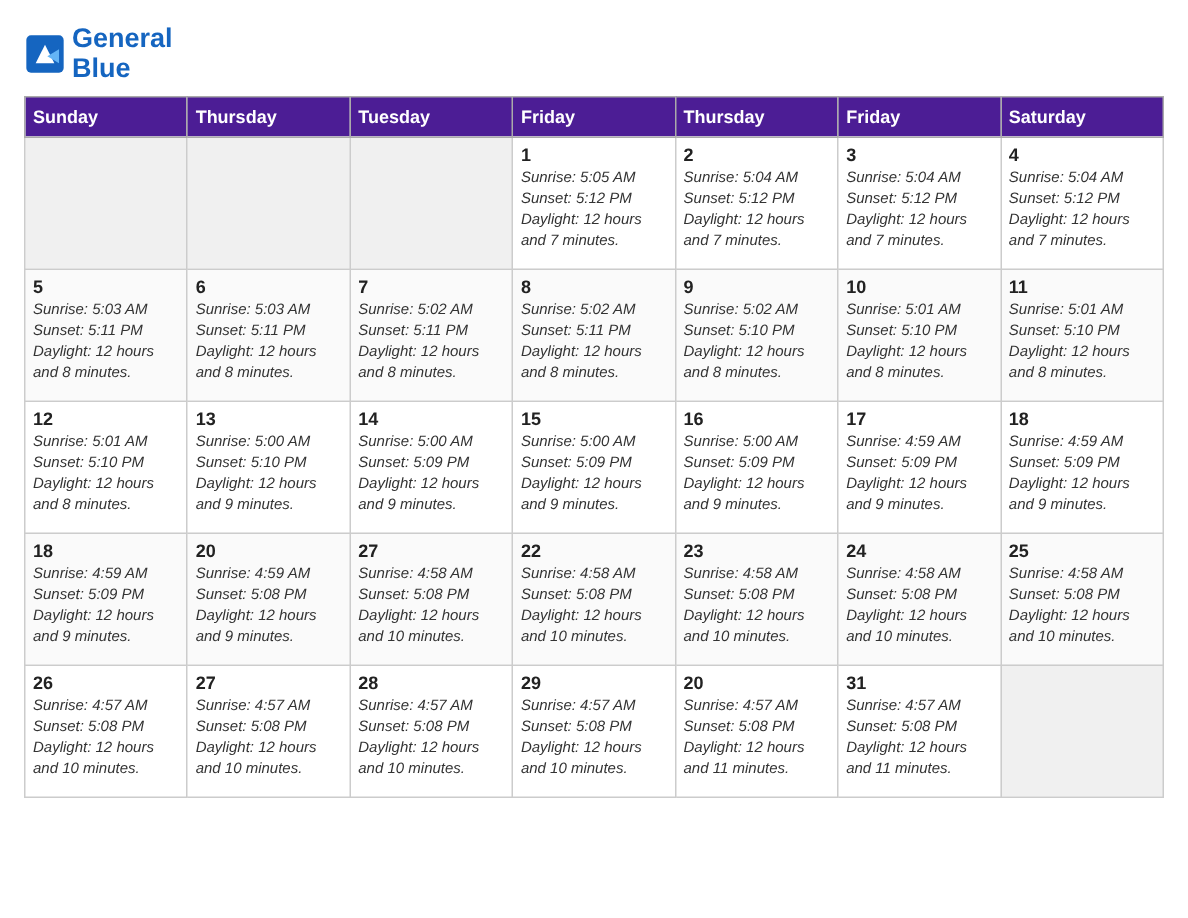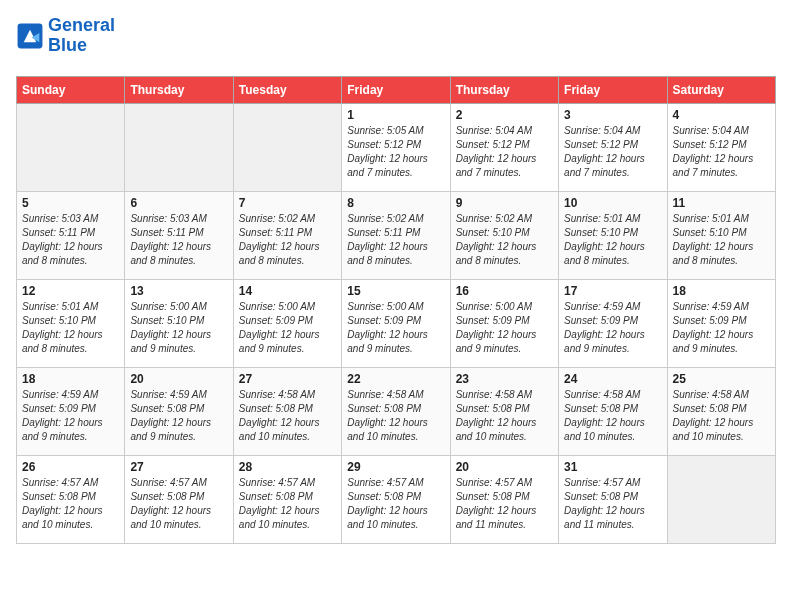--- a/index.html
+++ b/index.html
@@ -7,21 +7,21 @@
       font-family: Arial, sans-serif;
       background: #fff;
       width: 792px;
       min-height: 612px;
       padding: 16px;
     }
     .header {
       display: flex;
       justify-content: space-between;
       align-items: flex-start;
-      margin-bottom: 20px;
+      margin-bottom: 8px;
     }
     .logo {
       display: flex;
       align-items: center;
       gap: 4px;
     }
     .logo-text {
       font-size: 18px;
       font-weight: bold;
       color: #333;
@@ -46,21 +46,21 @@
       font-size: 14px;
       color: #555;
       margin-top: 2px;
     }
     .calendar {
       width: 100%;
       border-collapse: collapse;
       font-size: 10.5px;
     }
     .calendar th {
-      background: #ef4444;
+      background: #4c1d95;
       color: #fff;
       text-align: left;
       padding: 6px 5px;
       font-size: 12px;
       font-weight: bold;
       border: 1px solid #aaa;
     }
     .calendar td {
       border: 1px solid #ccc;
       vertical-align: top;

